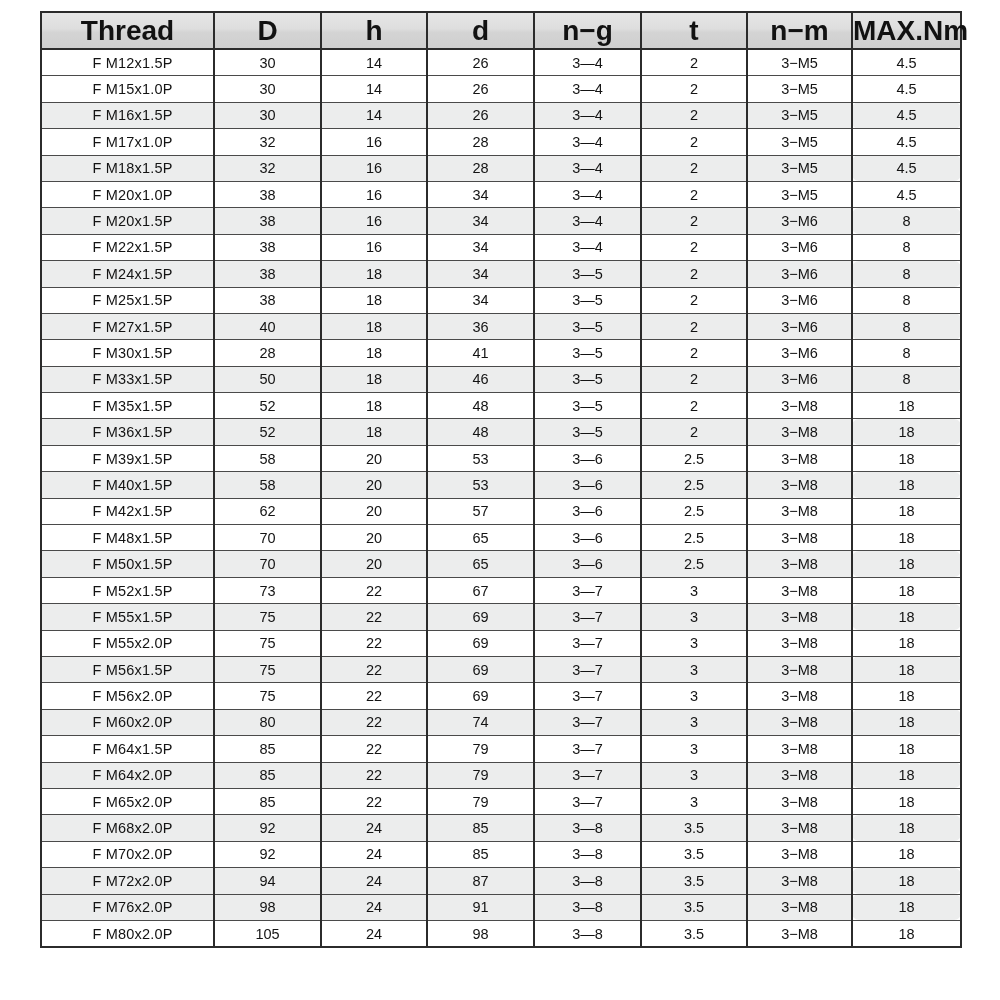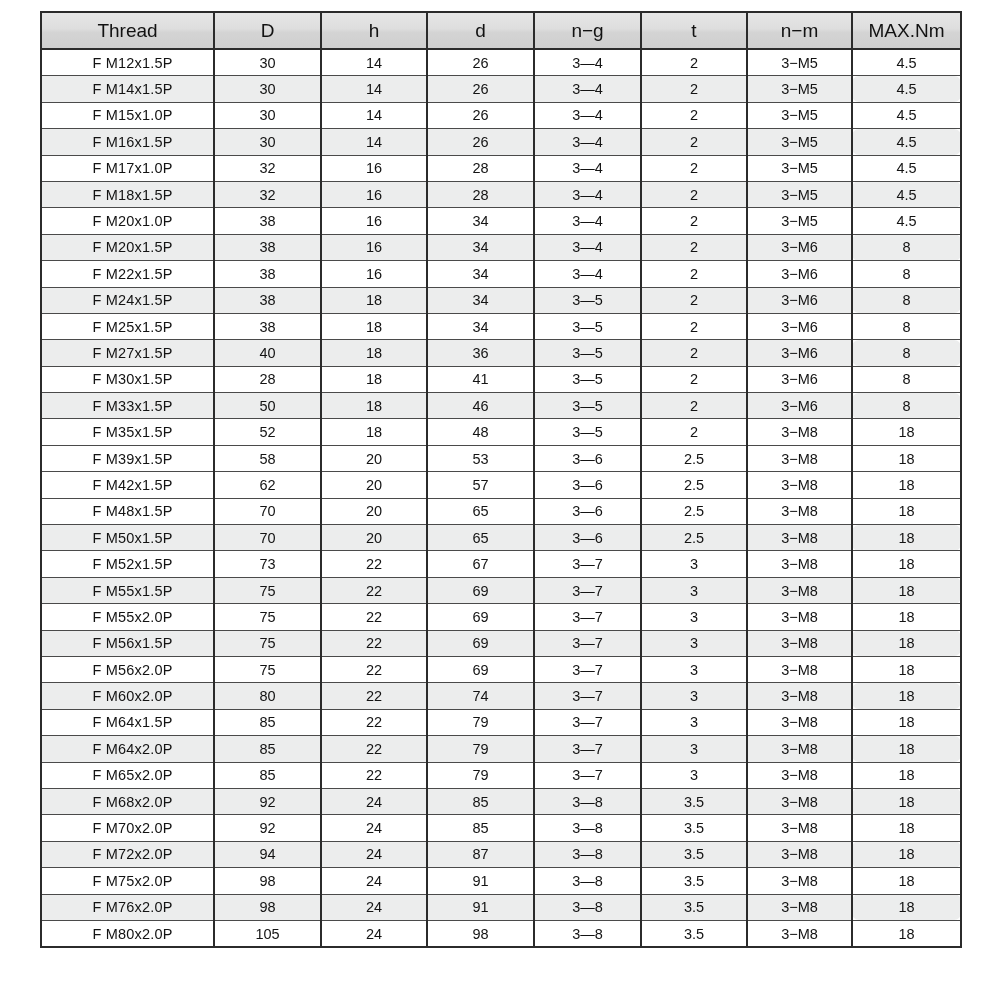--- a/index.html
+++ b/index.html
@@ -32,22 +32,22 @@
   #spec-table col.c-dd      { width: 107px; }
   #spec-table col.c-ng      { width: 107px; }
   #spec-table col.c-t       { width: 106px; }
   #spec-table col.c-nm      { width: 105px; }
   #spec-table col.c-max     { width: 109px; }
 
   #spec-table th {
     background: linear-gradient(to bottom, #e6e6e6 0%, #dedede 45%, #d4d4d4 55%, #cfcfcf 100%);
     border-right: 2px solid #2b2b2b;
     border-bottom: 2px solid #2b2b2b;
-    font-size: 19px;
-    font-weight: 400;
+    font-size: 28px;
+    font-weight: 700;
     color: #121212;
     height: 35px;
     line-height: 35px;
     padding: 0;
     white-space: nowrap;
   }
   #spec-table th:last-child { border-right: none; }
 
   #spec-table td {
     border-right: 2px solid #2b2b2b;
@@ -102,30 +102,20 @@
         <tr class="odd">
           <td class="thread-cell">F M12x1.5P</td>
           <td>30</td>
           <td>14</td>
           <td>26</td>
           <td>3—4</td>
           <td>2</td>
           <td>3−M5</td>
           <td>4.5</td>
         </tr>
-        <tr class="even">
-          <td class="thread-cell">F M14x1.5P</td>
-          <td>30</td>
-          <td>14</td>
-          <td>26</td>
-          <td>3—4</td>
-          <td>2</td>
-          <td>3−M5</td>
-          <td>4.5</td>
-        </tr>
         <tr class="odd">
           <td class="thread-cell">F M15x1.0P</td>
           <td>30</td>
           <td>14</td>
           <td>26</td>
           <td>3—4</td>
           <td>2</td>
           <td>3−M5</td>
           <td>4.5</td>
         </tr>
@@ -234,38 +224,58 @@
           <td>50</td>
           <td>18</td>
           <td>46</td>
           <td>3—5</td>
           <td>2</td>
           <td>3−M6</td>
           <td>8</td>
         </tr>
         <tr class="odd">
           <td class="thread-cell">F M35x1.5P</td>
+          <td>52</td>
+          <td>18</td>
+          <td>48</td>
+          <td>3—5</td>
+          <td>2</td>
+          <td>3−M8</td>
+          <td>18</td>
+        </tr>
+        <tr class="even">
+          <td class="thread-cell">F M36x1.5P</td>
           <td>52</td>
           <td>18</td>
           <td>48</td>
           <td>3—5</td>
           <td>2</td>
           <td>3−M8</td>
           <td>18</td>
         </tr>
         <tr class="odd">
           <td class="thread-cell">F M39x1.5P</td>
           <td>58</td>
           <td>20</td>
           <td>53</td>
           <td>3—6</td>
           <td>2.5</td>
           <td>3−M8</td>
           <td>18</td>
         </tr>
+        <tr class="even">
+          <td class="thread-cell">F M40x1.5P</td>
+          <td>58</td>
+          <td>20</td>
+          <td>53</td>
+          <td>3—6</td>
+          <td>2.5</td>
+          <td>3−M8</td>
+          <td>18</td>
+        </tr>
         <tr class="odd">
           <td class="thread-cell">F M42x1.5P</td>
           <td>62</td>
           <td>20</td>
           <td>57</td>
           <td>3—6</td>
           <td>2.5</td>
           <td>3−M8</td>
           <td>18</td>
         </tr>
@@ -402,30 +412,20 @@
         <tr class="even">
           <td class="thread-cell">F M72x2.0P</td>
           <td>94</td>
           <td>24</td>
           <td>87</td>
           <td>3—8</td>
           <td>3.5</td>
           <td>3−M8</td>
           <td>18</td>
         </tr>
-        <tr class="odd">
-          <td class="thread-cell">F M75x2.0P</td>
-          <td>98</td>
-          <td>24</td>
-          <td>91</td>
-          <td>3—8</td>
-          <td>3.5</td>
-          <td>3−M8</td>
-          <td>18</td>
-        </tr>
         <tr class="even">
           <td class="thread-cell">F M76x2.0P</td>
           <td>98</td>
           <td>24</td>
           <td>91</td>
           <td>3—8</td>
           <td>3.5</td>
           <td>3−M8</td>
           <td>18</td>
         </tr>

